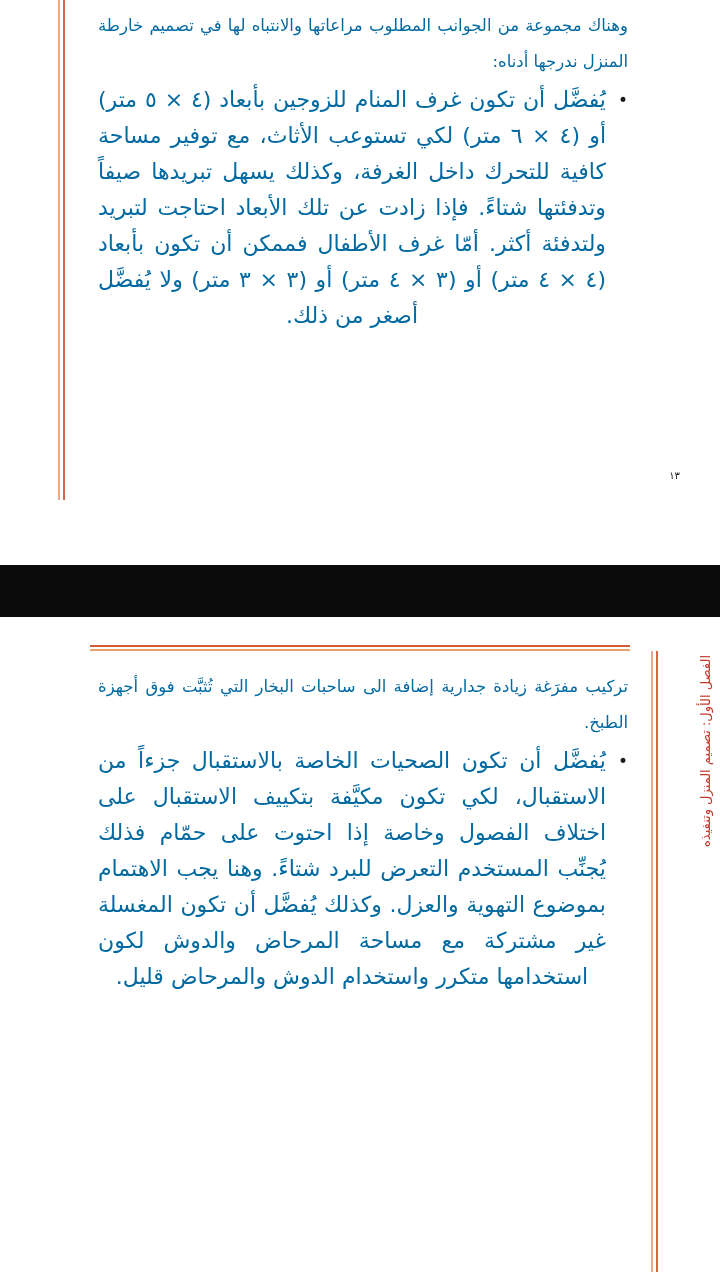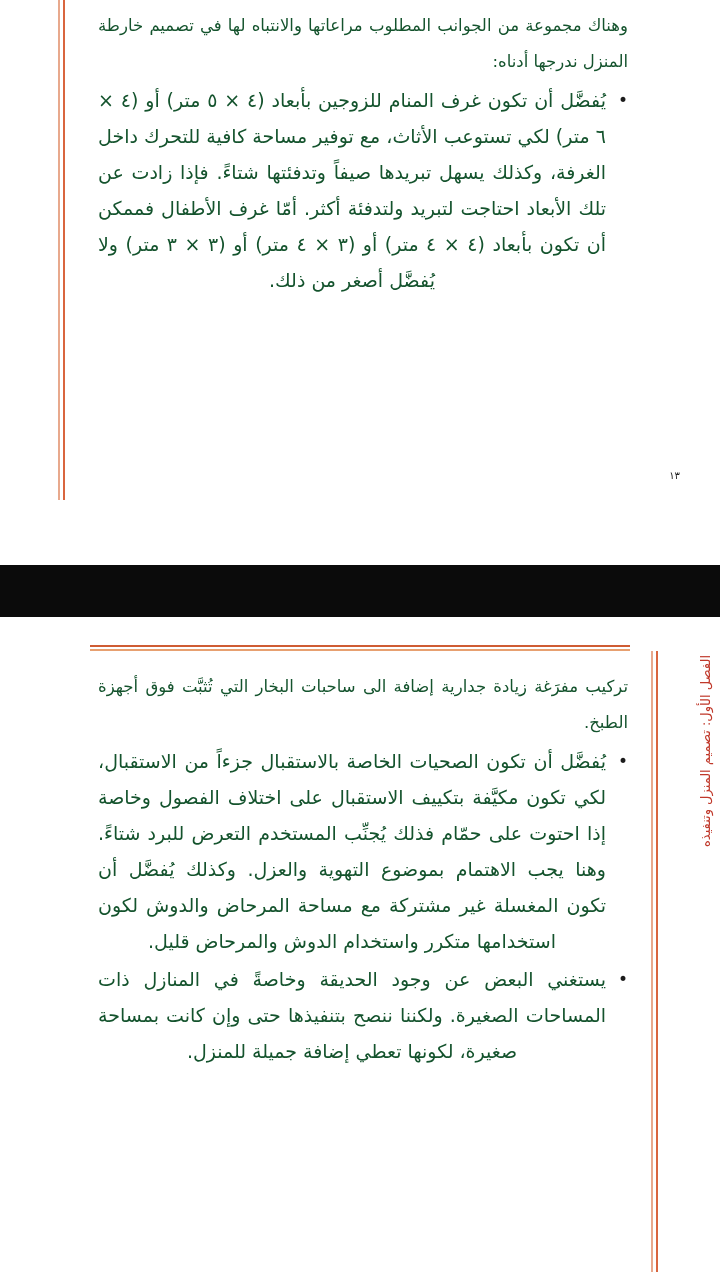--- a/index.html
+++ b/index.html
@@ -89,21 +89,21 @@
     right: 62px;
     top: 34px;
     height: 621px;
   }
 
   
   .col {
     position: absolute;
     direction: rtl;
     text-align: justify;
-    color: #14532d;
+    color: #0369a1;
     font-family: "DejaVu Sans", sans-serif;
   }
 
   #top-col {
     top: 8px;
     right: 92px;
     width: 530px;
   }
   #bottom-col {
     top: 52px;
@@ -125,21 +125,21 @@
 
   ul.bullets {
     list-style: none;
     margin: 0;
     padding: 0;
   }
   ul.bullets > li {
     position: relative;
     margin: 0 0 2px 0;
     padding-right: 22px;
-    font-size: 19px;
+    font-size: 22px;
     line-height: 36px;
     text-align: justify;
     text-align-last: center;
   }
   ul.bullets > li::before {
     content: "•";
     position: absolute;
     right: 0;
     top: 0;
     font-size: 17px;
@@ -217,16 +217,15 @@
 
   <div class="running-head">
     <span class="rh-line">الفصل الأول: تصميم المنزل وتنفيذه</span>
   </div>
 
   <div class="col" id="bottom-col">
     <p class="para lastleft">تركيب مفرَغة زيادة جدارية إضافة الى ساحبات البخار التي تُثبَّت فوق أجهزة الطبخ.</p>
 
     <ul class="bullets">
       <li>يُفضَّل أن تكون الصحيات الخاصة بالاستقبال جزءاً من الاستقبال، لكي تكون مكيَّفة بتكييف الاستقبال على اختلاف الفصول وخاصة إذا احتوت على حمّام فذلك يُجنِّب المستخدم التعرض للبرد شتاءً. وهنا يجب الاهتمام بموضوع التهوية والعزل. وكذلك يُفضَّل أن تكون المغسلة غير مشتركة مع مساحة المرحاض والدوش لكون استخدامها متكرر واستخدام الدوش والمرحاض قليل.</li>
-      <li>يستغني البعض عن وجود الحديقة وخاصةً في المنازل ذات المساحات الصغيرة. ولكننا ننصح بتنفيذها حتى وإن كانت بمساحة صغيرة، لكونها تعطي إضافة جميلة للمنزل.</li>
     </ul>
   </div>
 </div>
 
 </body></html>

